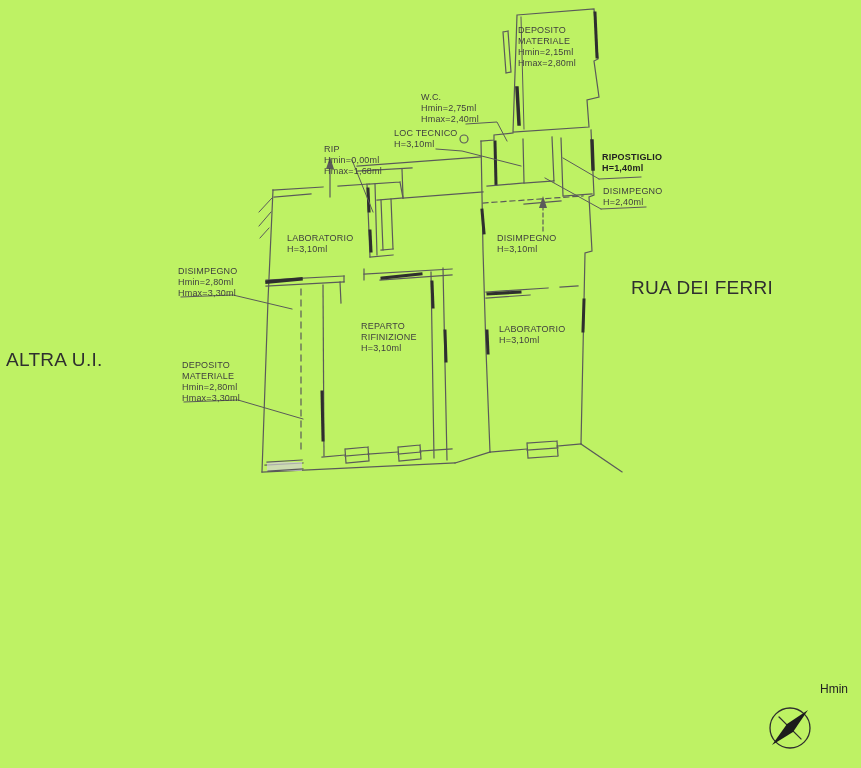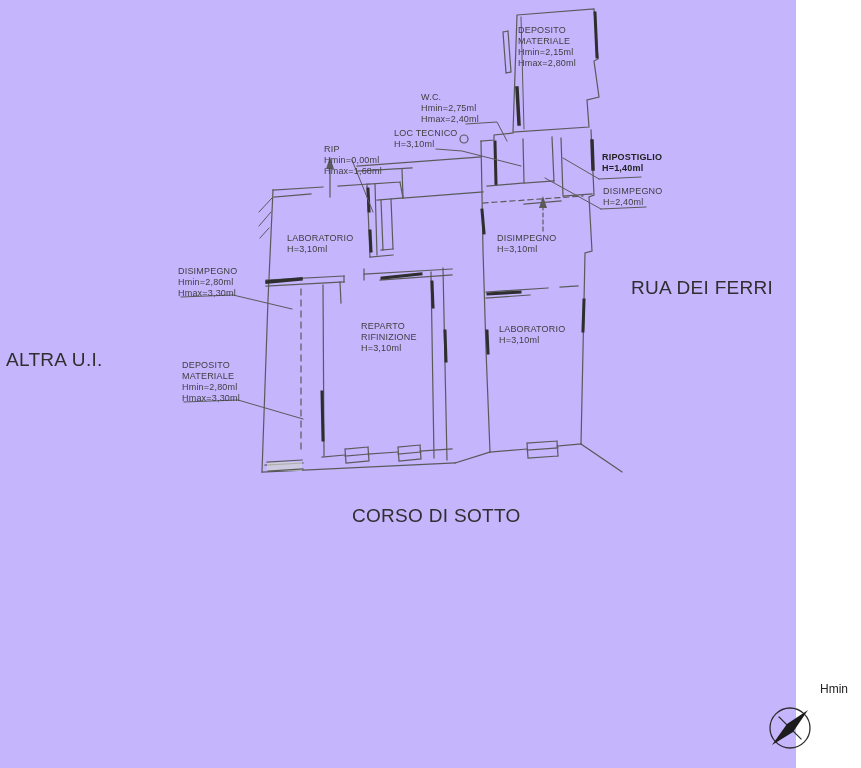--- a/index.html
+++ b/index.html
@@ -1,18 +1,18 @@
 <!DOCTYPE html>
 <html><head>
 <meta charset="utf-8">
 <style>
   html,body{margin:0;padding:0;background:#ffffff;}
   body{width:861px;height:768px;overflow:hidden;
        font-family:"Liberation Sans", sans-serif;}
-  .plan{position:relative;width:796px;height:768px;background:#c4b5fd;}
+  .plan{position:relative;width:861px;height:768px;background:#bef264;}
   .plan svg{position:absolute;left:0;top:0;}
   .room-label{position:absolute;font-size:9px;line-height:11px;color:#3f3f3f;
               letter-spacing:.2px;white-space:normal;}
   .room-label .rname{white-space:pre-line;}
   .room-label.bold{font-weight:bold;color:#222;}
   .street-label{position:absolute;font-size:19px;color:#2f2f2f;letter-spacing:.3px;}
   .plan-title{position:absolute;font-size:20px;color:#2f2f2f;letter-spacing:.5px;}
   .nord-label{position:absolute;font-size:12px;color:#222;}
 </style>
 </head>
@@ -184,18 +184,17 @@
   </div>
 
   <div class="room-label" style="left:182px;top:360px;width:62px">
     <div class="rname">DEPOSITO MATERIALE</div>
     <div class="rh">Hmin=2,80ml</div>
     <div class="rh">Hmax=3,30ml</div>
   </div>
 
   <div class="street-label" style="left:6px;top:349px">ALTRA U.I.</div>
   <div class="street-label" style="left:631px;top:277px">RUA DEI FERRI</div>
-  <div class="street-label" style="left:352px;top:505px">CORSO DI SOTTO</div>
 
 
   <div class="nord-label" style="left:820px;top:682px">Hmin</div>
 
 </div>
 
 </body></html>

